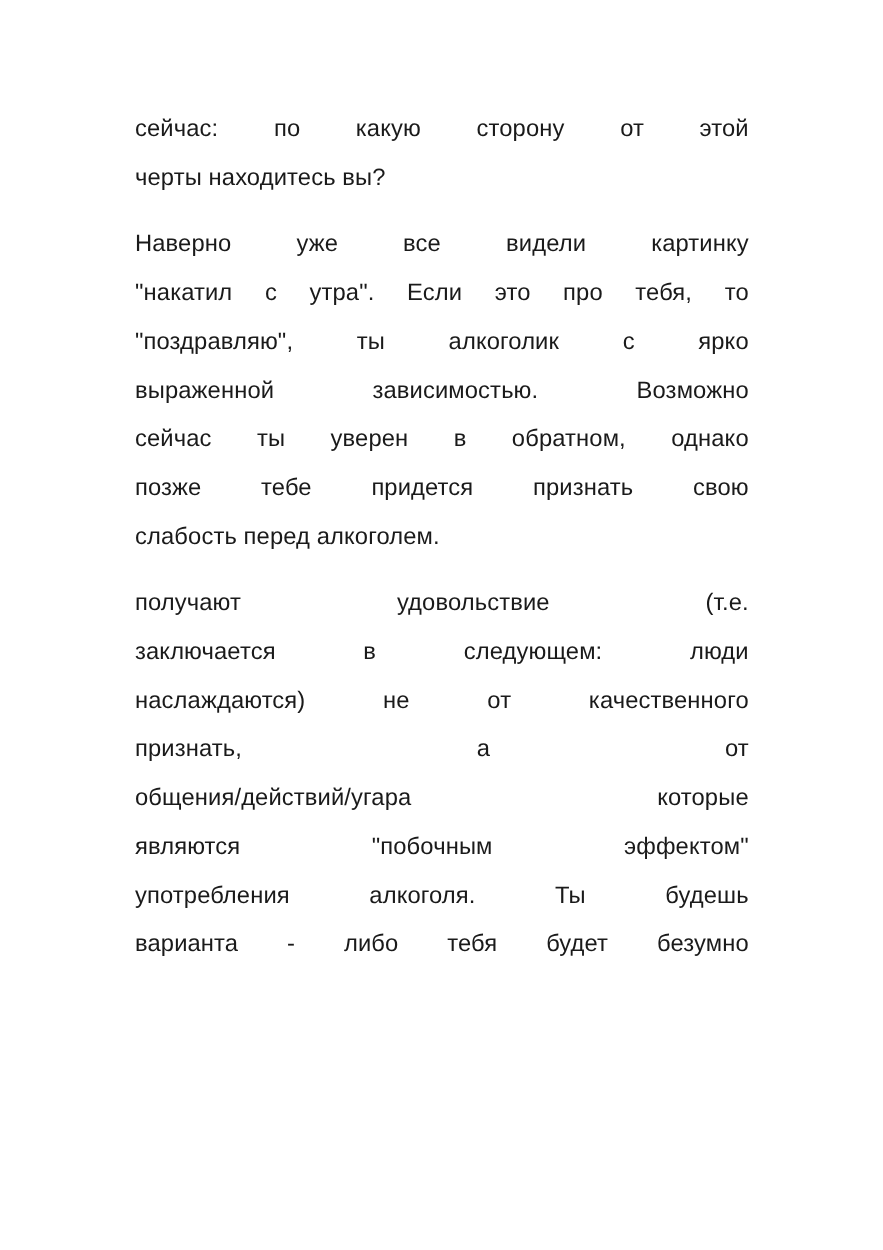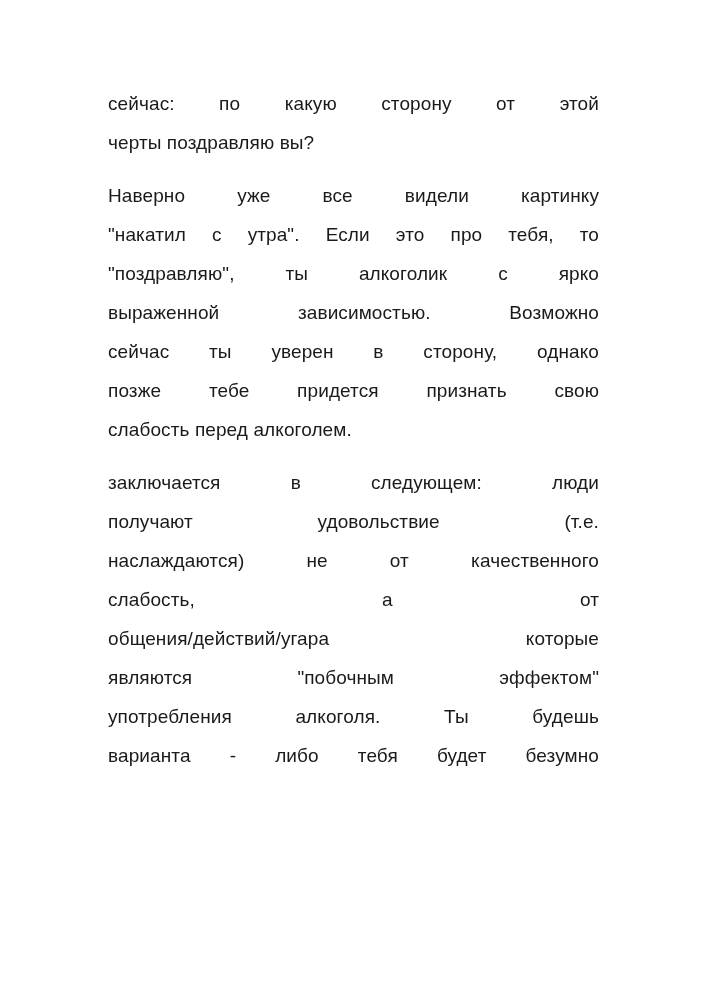--- a/index.html
+++ b/index.html
@@ -19,36 +19,36 @@
     }
     .line.last { text-align-last: left; }
     .gap { height: 14px; }
   </style>
 </head>
 <body>
 
 <div class="page">
   <div class="para">
     <div class="line">сейчас: по какую сторону от этой</div>
-    <div class="line last">черты поздравляю вы?</div>
+    <div class="line last">черты находитесь вы?</div>
   </div>
   <div class="gap"></div>
   <div class="para">
     <div class="line">Наверно уже все видели картинку</div>
     <div class="line">"накатил с утра". Если это про тебя, то</div>
     <div class="line">"поздравляю", ты алкоголик с ярко</div>
     <div class="line">выраженной зависимостью. Возможно</div>
-    <div class="line">сейчас ты уверен в сторону, однако</div>
+    <div class="line">сейчас ты уверен в обратном, однако</div>
     <div class="line">позже тебе придется признать свою</div>
     <div class="line last">слабость перед алкоголем.</div>
   </div>
   <div class="gap"></div>
   <div class="para">
+    <div class="line">получают удовольствие (т.е.</div>
     <div class="line">заключается в следующем: люди</div>
-    <div class="line">получают удовольствие (т.е.</div>
     <div class="line">наслаждаются) не от качественного</div>
-    <div class="line">слабость, а от</div>
+    <div class="line">признать, а от</div>
     <div class="line">общения/действий/угара которые</div>
     <div class="line">являются "побочным эффектом"</div>
     <div class="line">употребления алкоголя. Ты будешь</div>
     <div class="line">варианта - либо тебя будет безумно</div>
   </div>
 </div>
 
 </body></html>

